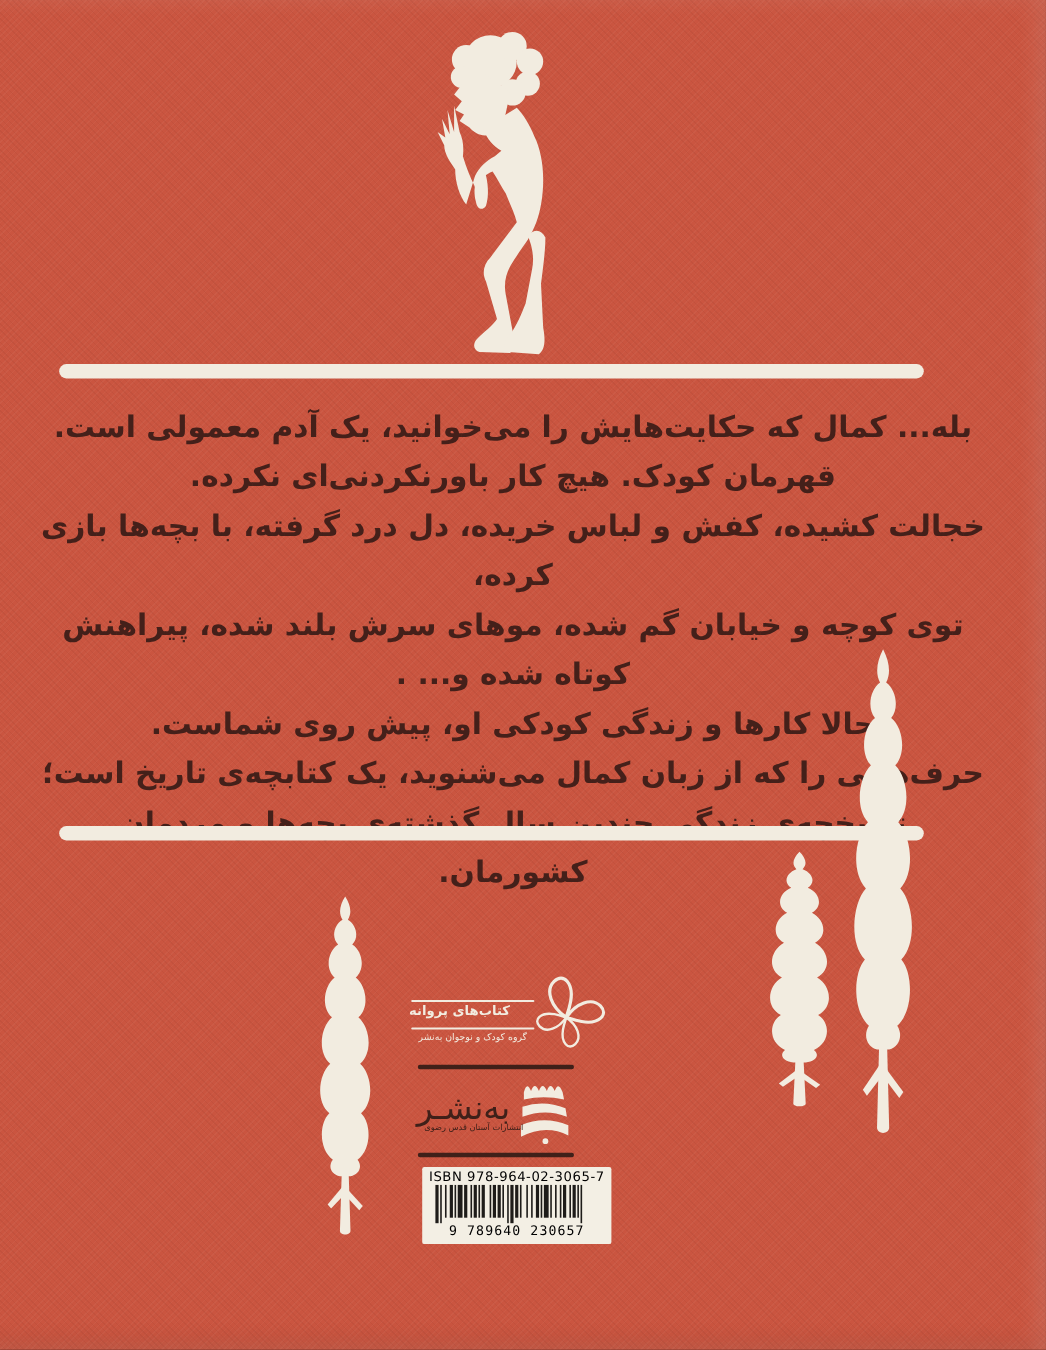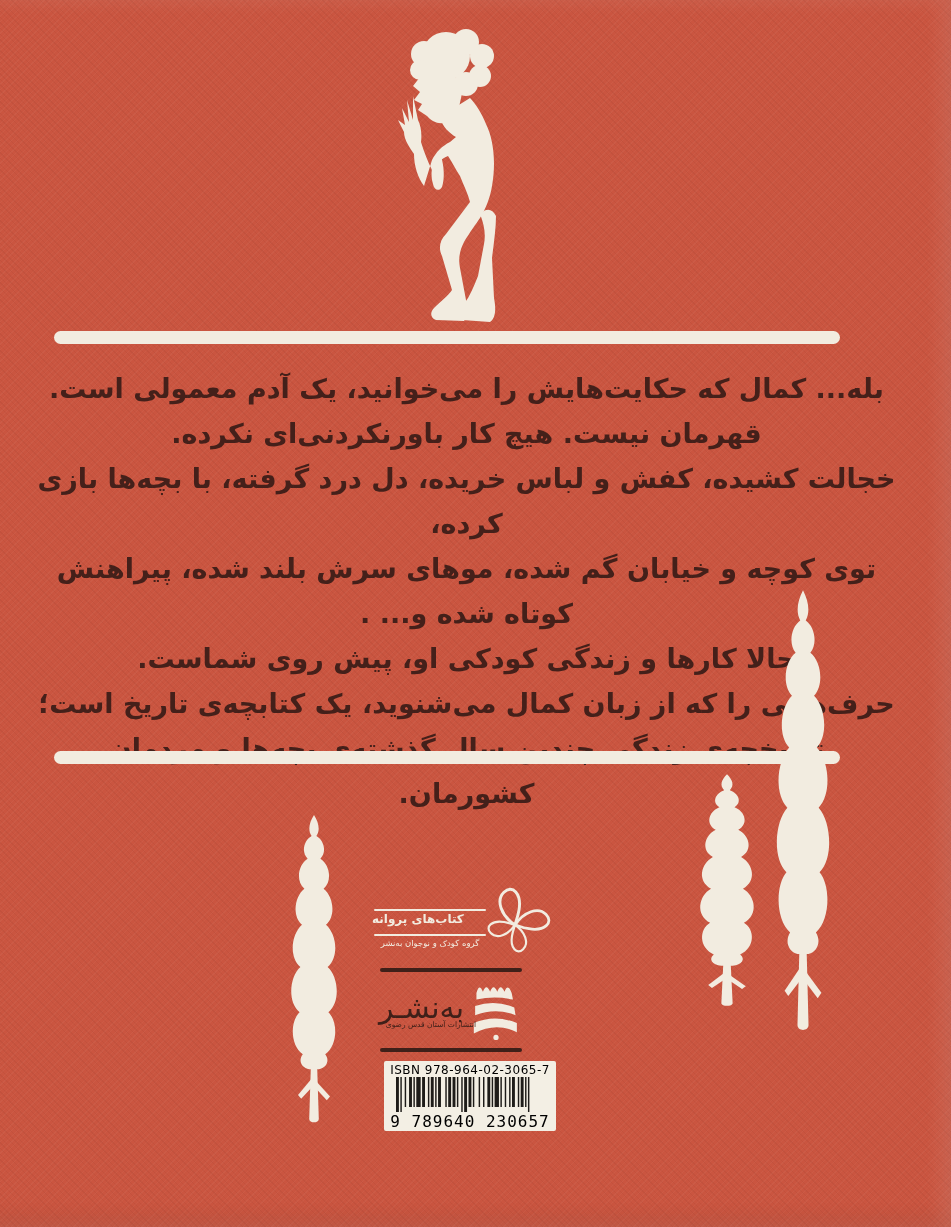--- a/index.html
+++ b/index.html
@@ -50,21 +50,21 @@
   .behnashr .subname{position:absolute;top:52px;right:46px;font-size:7.5px;direction:rtl;white-space:nowrap;}
   .behnashr svg{position:absolute;right:0;top:12px;}
   
   .barcode{
     position:absolute;left:402px;top:1061px;width:172px;height:70px;
     background:#f3efe4;border-radius:2px;
     display:flex;flex-direction:column;align-items:center;
     color:#000000;
   }
   .barcode .isbn{font-size:12px;letter-spacing:0.5px;margin-top:2px;direction:ltr;white-space:nowrap;}
-  .barcode .digits{font-size:16px;direction:ltr;letter-spacing:1px;margin-top:-1px;
+  .barcode .digits{font-size:12px;direction:ltr;letter-spacing:1px;margin-top:-1px;
     font-family:"DejaVu Sans Mono", monospace;white-space:nowrap;}
 </style>
 </head>
 <body>
 
 <div class="cover">
 
   <svg class="deco" style="left:412px;top:28px;" width="126" height="300" viewBox="0 0 126 300">
     <g class="white">
 
@@ -100,21 +100,21 @@
 
       <path d="M42,128 C38,136 36,146 39,156 C40,162 45,164 48,159
                C51,150 50,138 47,128 C45,124 44,124 42,128 Z"></path>
     </g>
   </svg>
 
   <div class="rule top"></div>
 
   <div class="blurb">
     <p>بله... کمال که حکایت‌هایش را می‌خوانید، یک آدم معمولی است.</p>
-    <p>قهرمان نیست. هیچ کار باورنکردنی‌ای نکرده.</p>
+    <p>قهرمان کودک. هیچ کار باورنکردنی‌ای نکرده.</p>
     <p>خجالت کشیده، کفش و لباس خریده، دل درد گرفته، با بچه‌ها بازی کرده،</p>
     <p>توی کوچه و خیابان گم شده، موهای سرش بلند شده، پیراهنش کوتاه شده و... .</p>
     <p>حالا کارها و زندگی کودکی او، پیش روی شماست.</p>
     <p>حرف‌هایی را که از زبان کمال می‌شنوید، یک کتابچه‌ی تاریخ است؛</p>
     <p>تاریخچه‌ی زندگی چندین سال گذشته‌ی بچه‌ها و مردمان کشورمان.</p>
   </div>
 
   <div class="rule bottom"></div>
 
   <svg class="deco" style="left:292px;top:812px;" width="80" height="316" viewBox="0 0 100 420" preserveAspectRatio="none">

